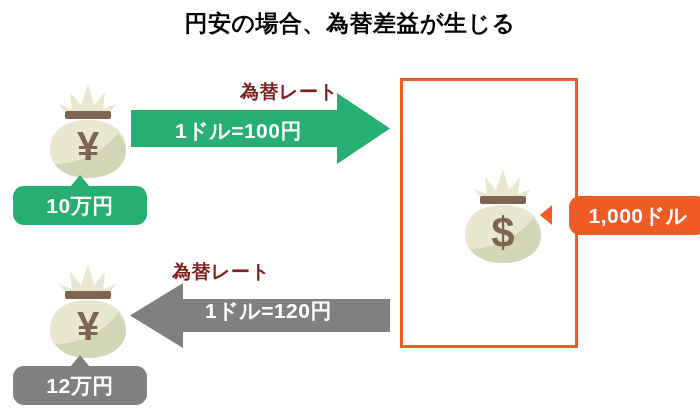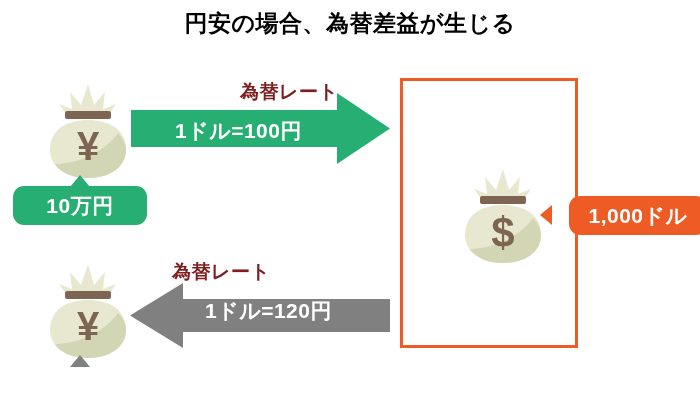--- a/index.html
+++ b/index.html
@@ -158,20 +158,23 @@
   <div class="abs" style="left:70px; top:175px;">
     <div class="tail-up tail-up-green"></div>
   </div>
   <div class="abs callout callout-green" style="left:13px; top:186px; width:134px; height:39px;">
     <span>10万円</span>
   </div>
 
   <div class="abs" style="left:70px; top:355px;">
     <div class="tail-up tail-up-gray"></div>
   </div>
+  <div class="abs callout callout-gray" style="left:13px; top:366px; width:134px; height:39px;">
+    <span>12万円</span>
+  </div>
 
   <div class="abs" style="left:540px; top:205px;">
     <div class="tail-left"></div>
   </div>
   <div class="abs callout callout-orange" style="left:569px; top:196px; width:138px; height:39px;">
     <span>1,000ドル</span>
   </div>
 
 </div>
 

